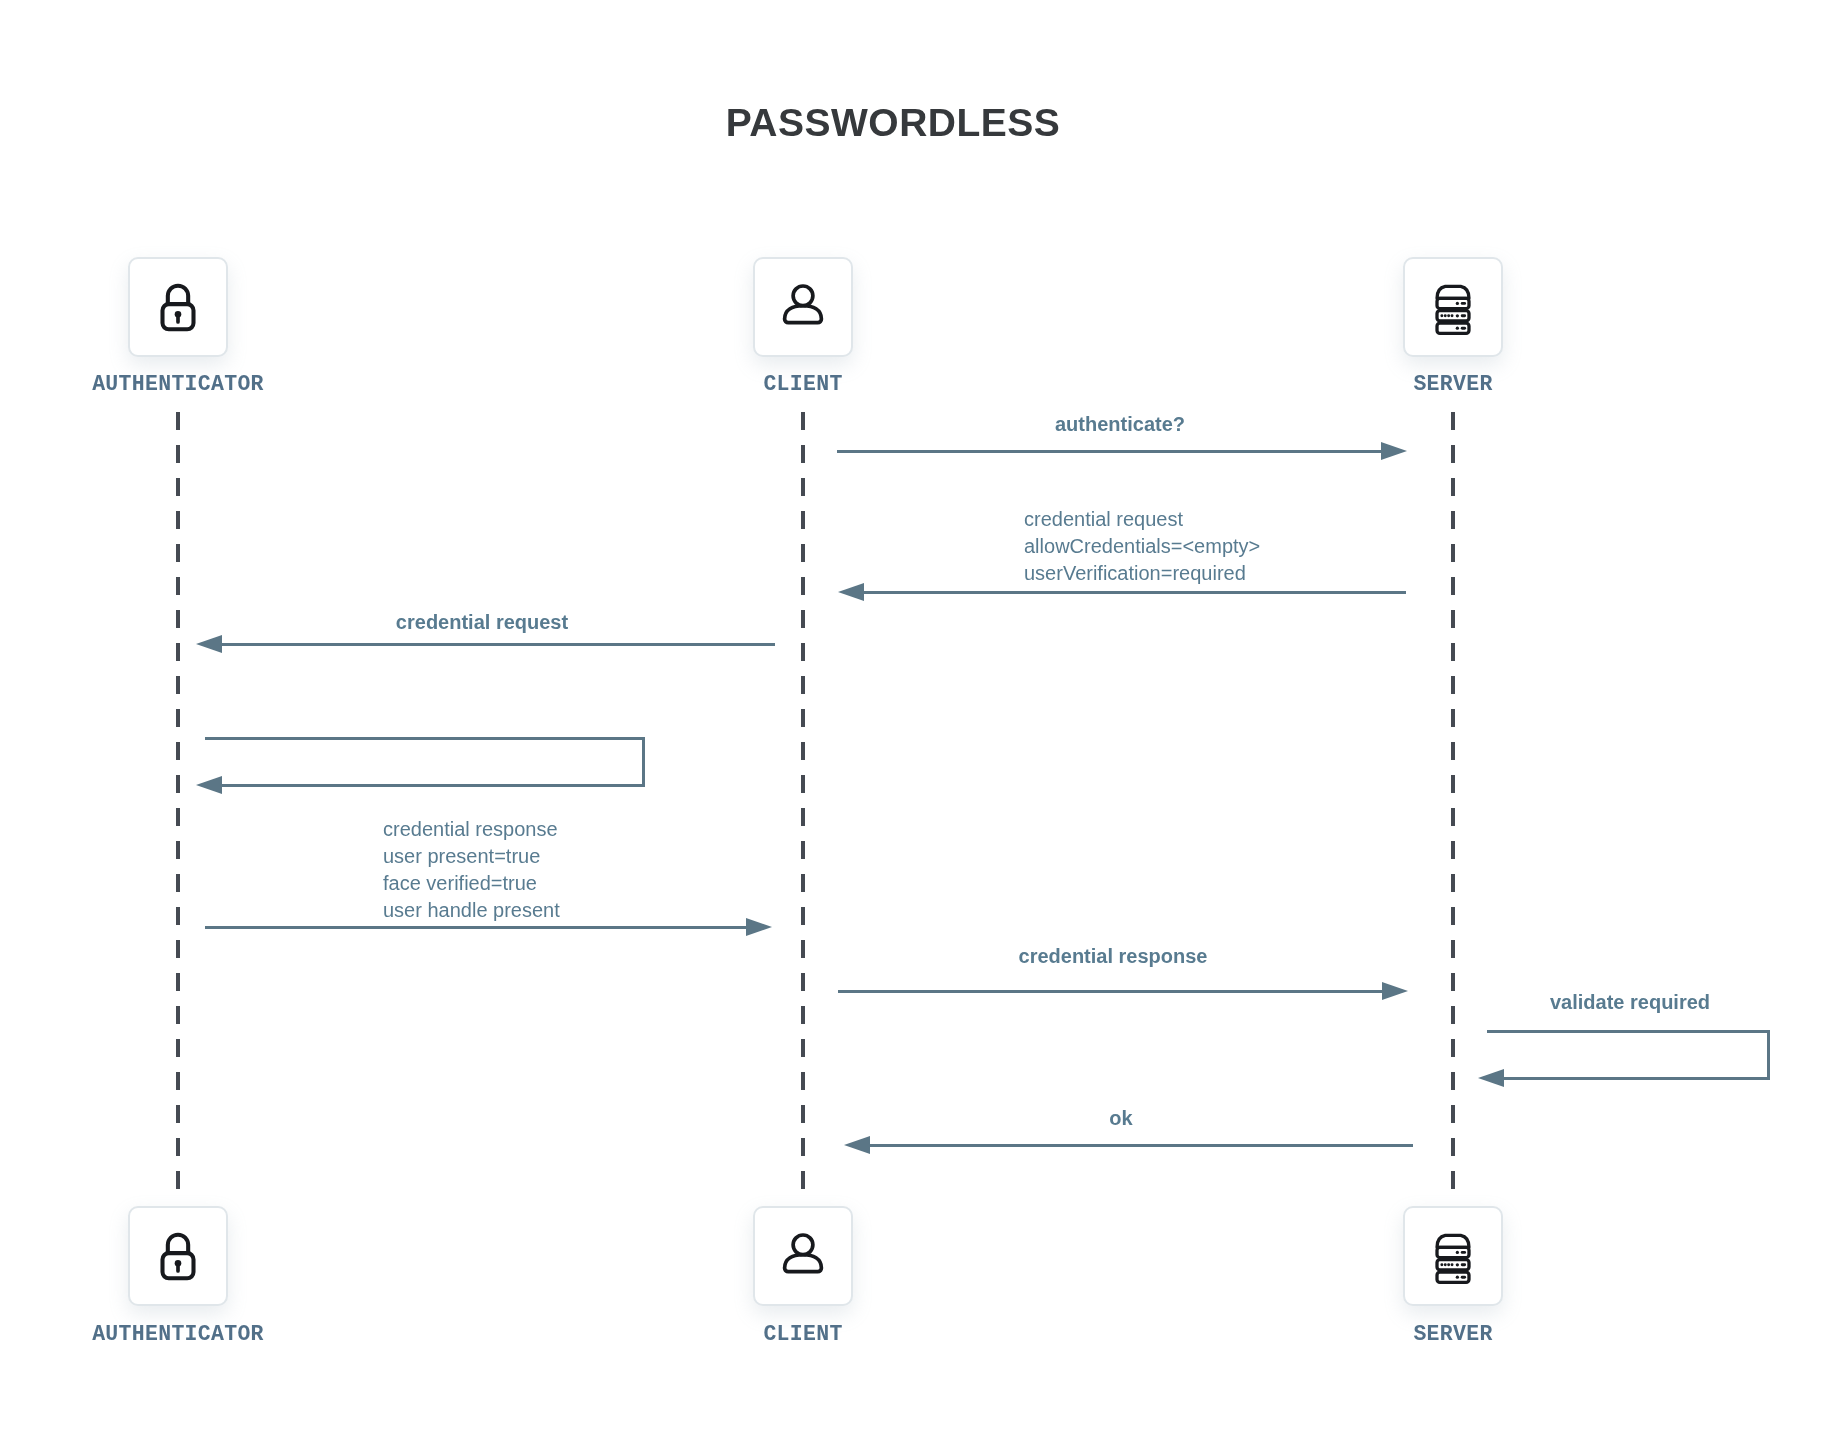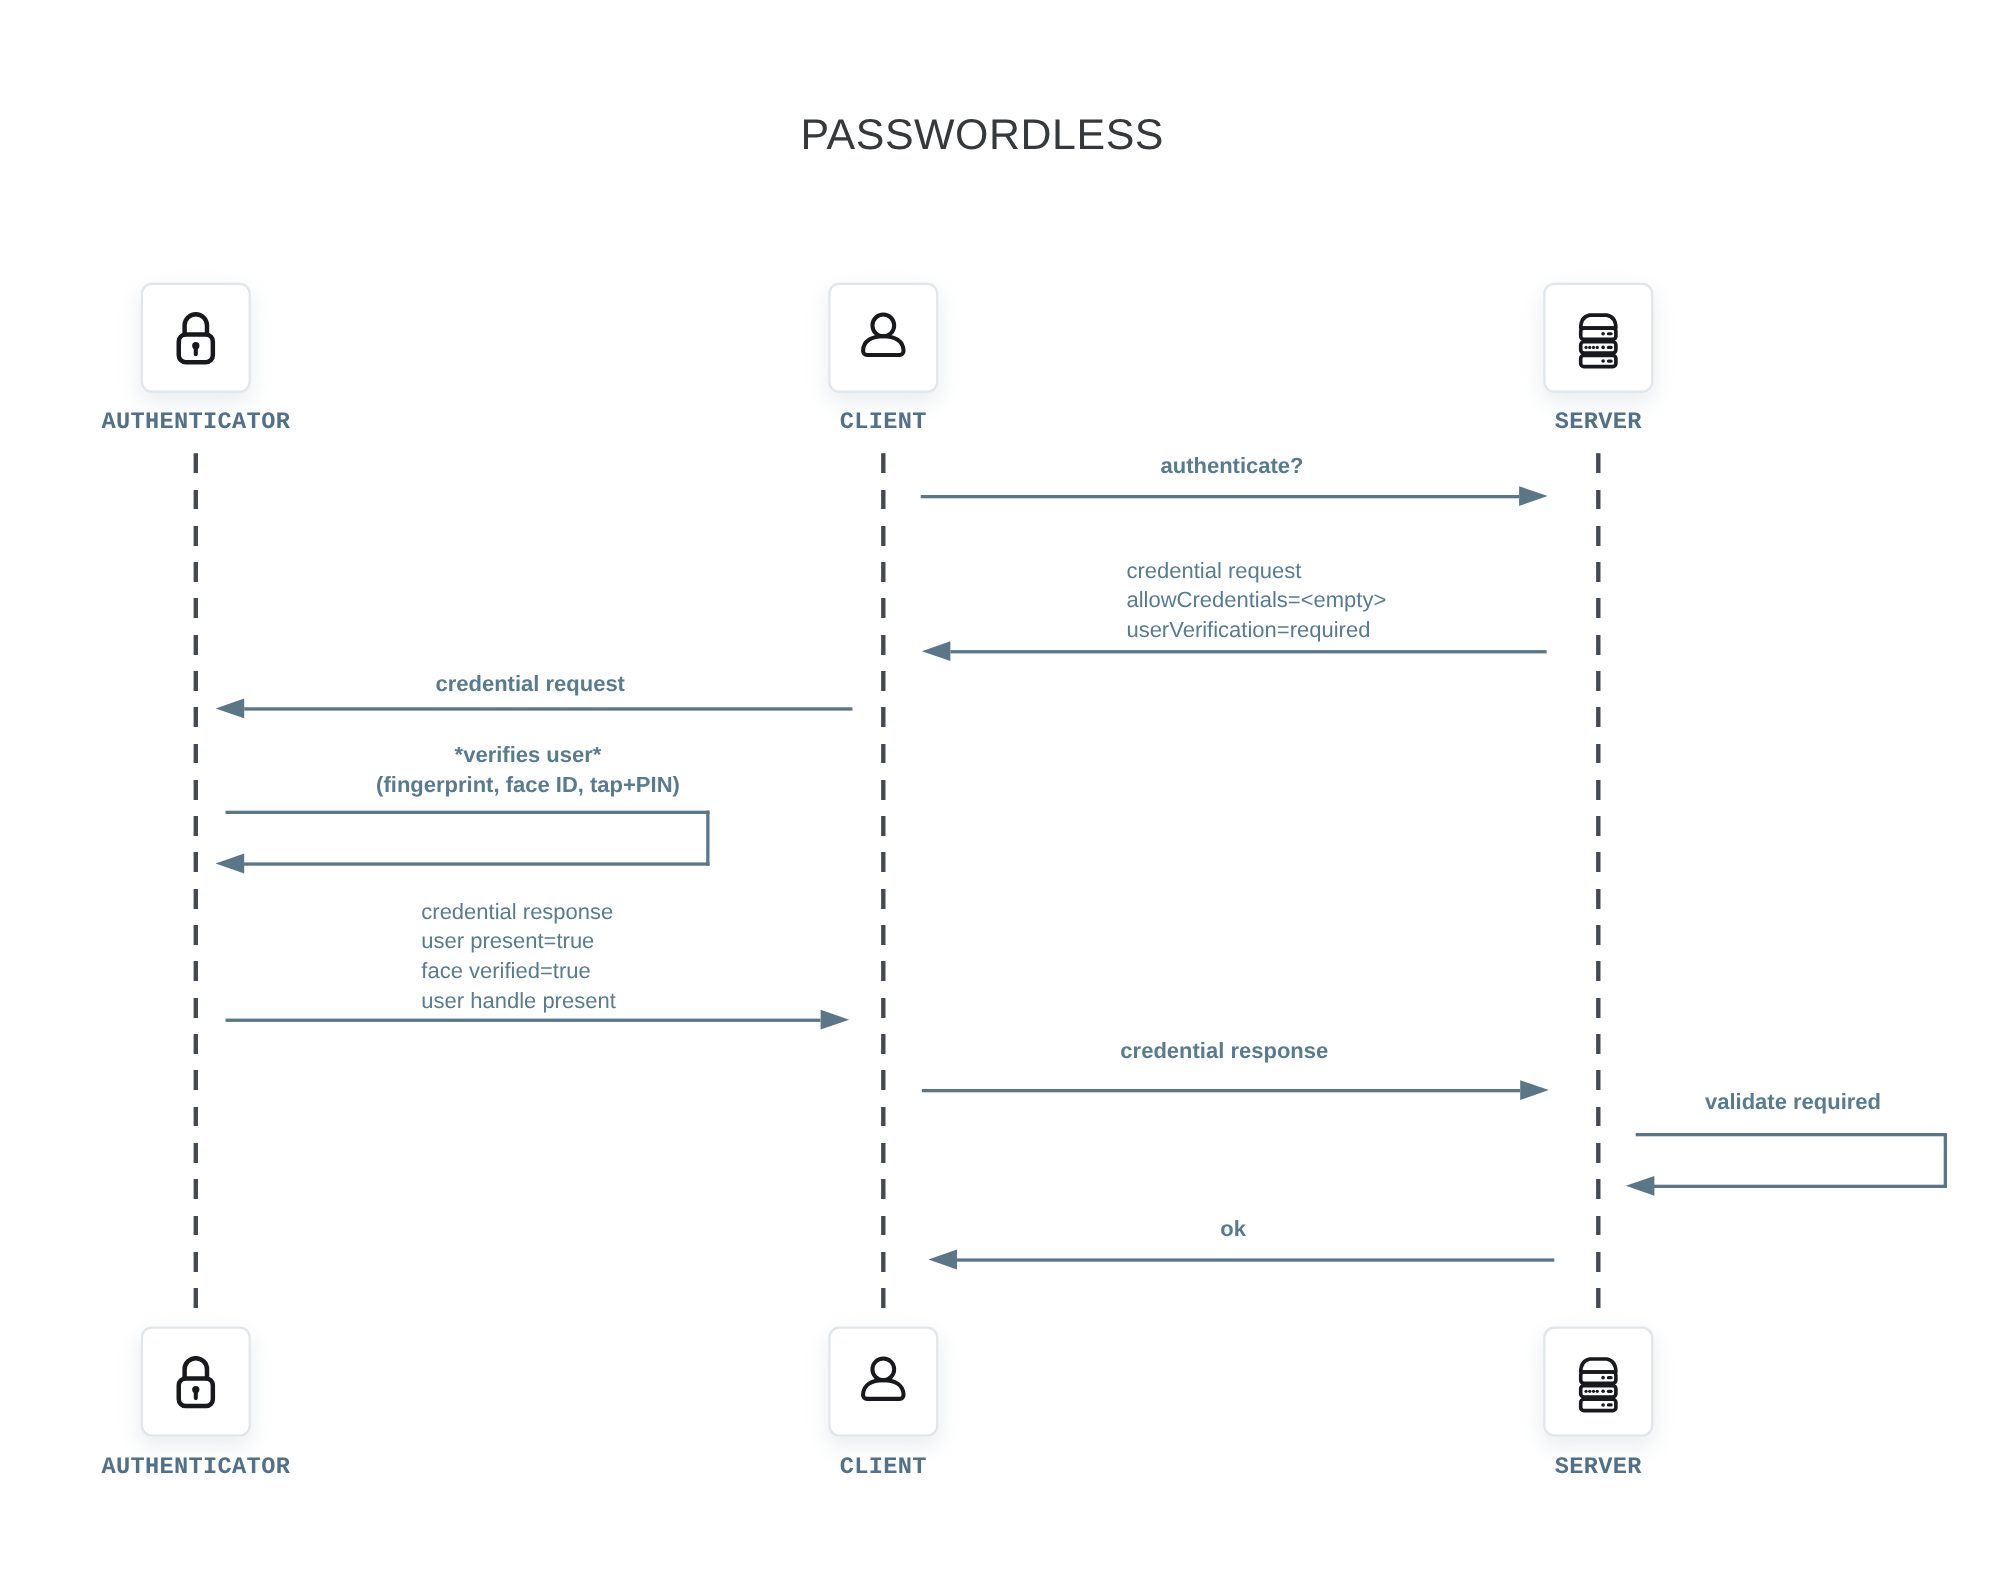--- a/index.html
+++ b/index.html
@@ -9,21 +9,21 @@
     --actor-label:#527089;
     --title:#36393c;
     --icon:#17191d;
     --box-border:#e0e6ea;
   }
   *{margin:0;padding:0;box-sizing:border-box}
   body{background:#fff;font-family:"Liberation Sans","DejaVu Sans",sans-serif;}
   .canvas{position:relative;width:1829px;height:1430px;background:#ffffff;overflow:hidden;}
 
   .title{position:absolute;left:893px;top:101px;transform:translateX(-50%);
-         font-size:39px;font-weight:normal;letter-spacing:.5px;color:var(--title);white-space:nowrap;}
+         font-size:39px;font-weight:bold;letter-spacing:.5px;color:var(--title);white-space:nowrap;}
 
   
   .abox{position:absolute;width:100px;height:100px;background:#fff;border:2px solid var(--box-border);
         border-radius:10px;box-shadow:0 8px 20px rgba(140,160,175,.20);
         display:flex;align-items:center;justify-content:center;}
   .abox svg{width:62px;height:62px;color:var(--icon);stroke:currentColor;}
   .actor-label{position:absolute;width:320px;text-align:center;font-weight:bold;
                font-size:21.5px;letter-spacing:.3px;color:var(--actor-label);white-space:nowrap;font-family:Liberation Mono, monospace;}
 
   .b-auth-t{left:128px;top:257px}   .l-auth-t{left:18px;top:372px}
@@ -116,24 +116,20 @@
     <div>allowCredentials=&lt;empty&gt;</div>
     <div>userVerification=required</div>
   </div>
   <div class="aline m2-line"></div>
   <div class="ah l m2-head"></div>
 
   <div class="msg center m3-label">credential request</div>
   <div class="aline m3-line"></div>
   <div class="ah l m3-head"></div>
 
-  <div class="msg center m4-block">
-    <div>*verifies user*</div>
-    <div>(fingerprint, face ID, tap+PIN)</div>
-  </div>
   <div class="loop m4-loop"></div>
   <div class="ah l m4-head"></div>
 
   <div class="msg m5-block">
     <div>credential response</div>
     <div>user present=true</div>
     <div>face verified=true</div>
     <div>user handle present</div>
   </div>
   <div class="aline m5-line"></div>

